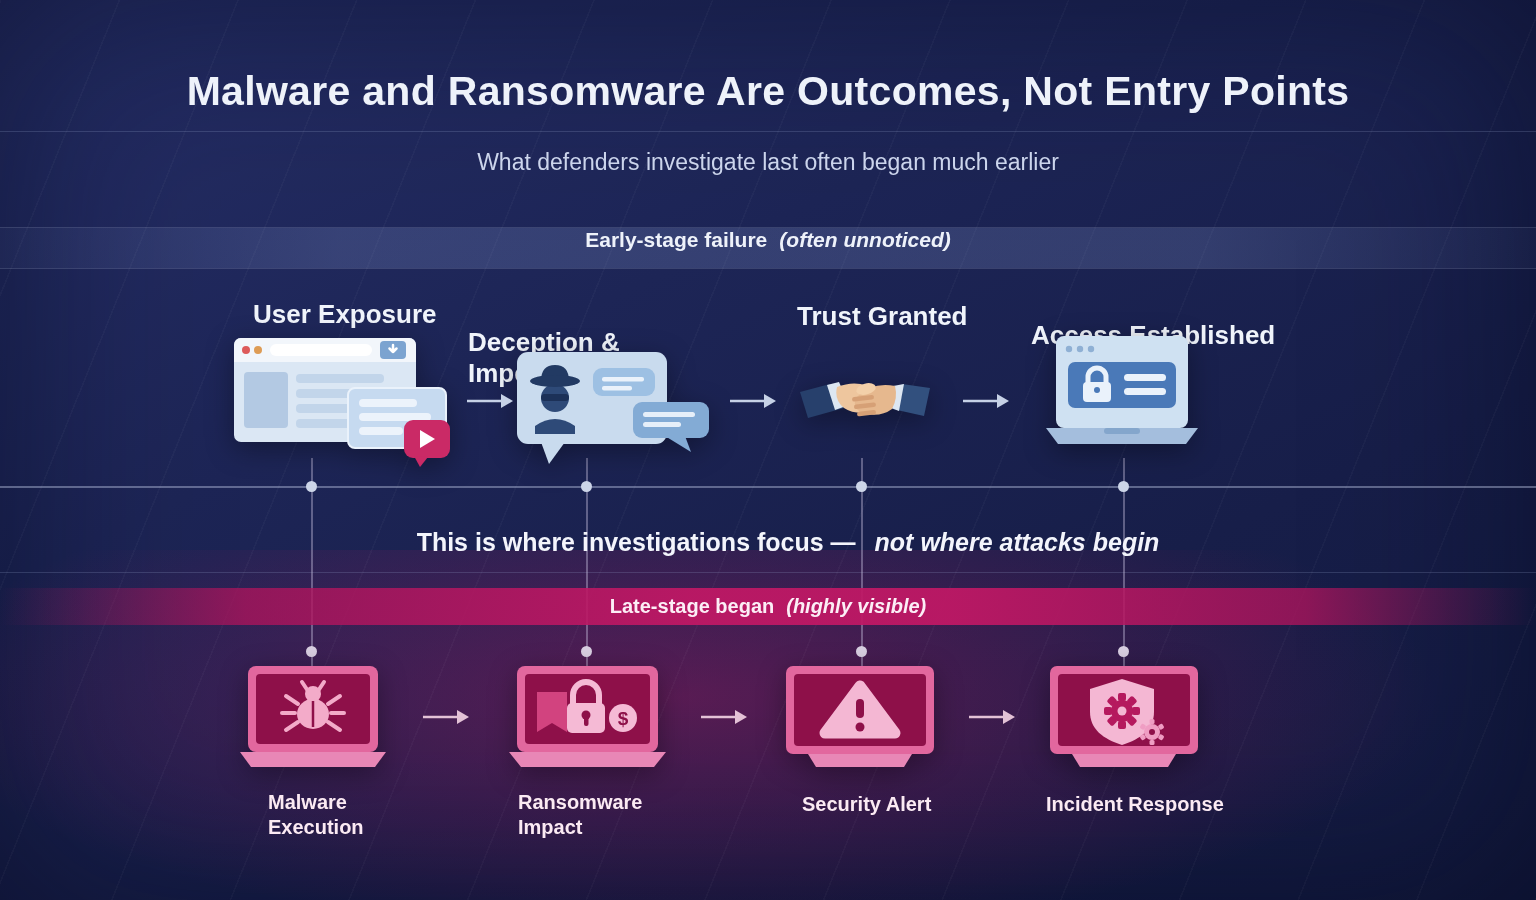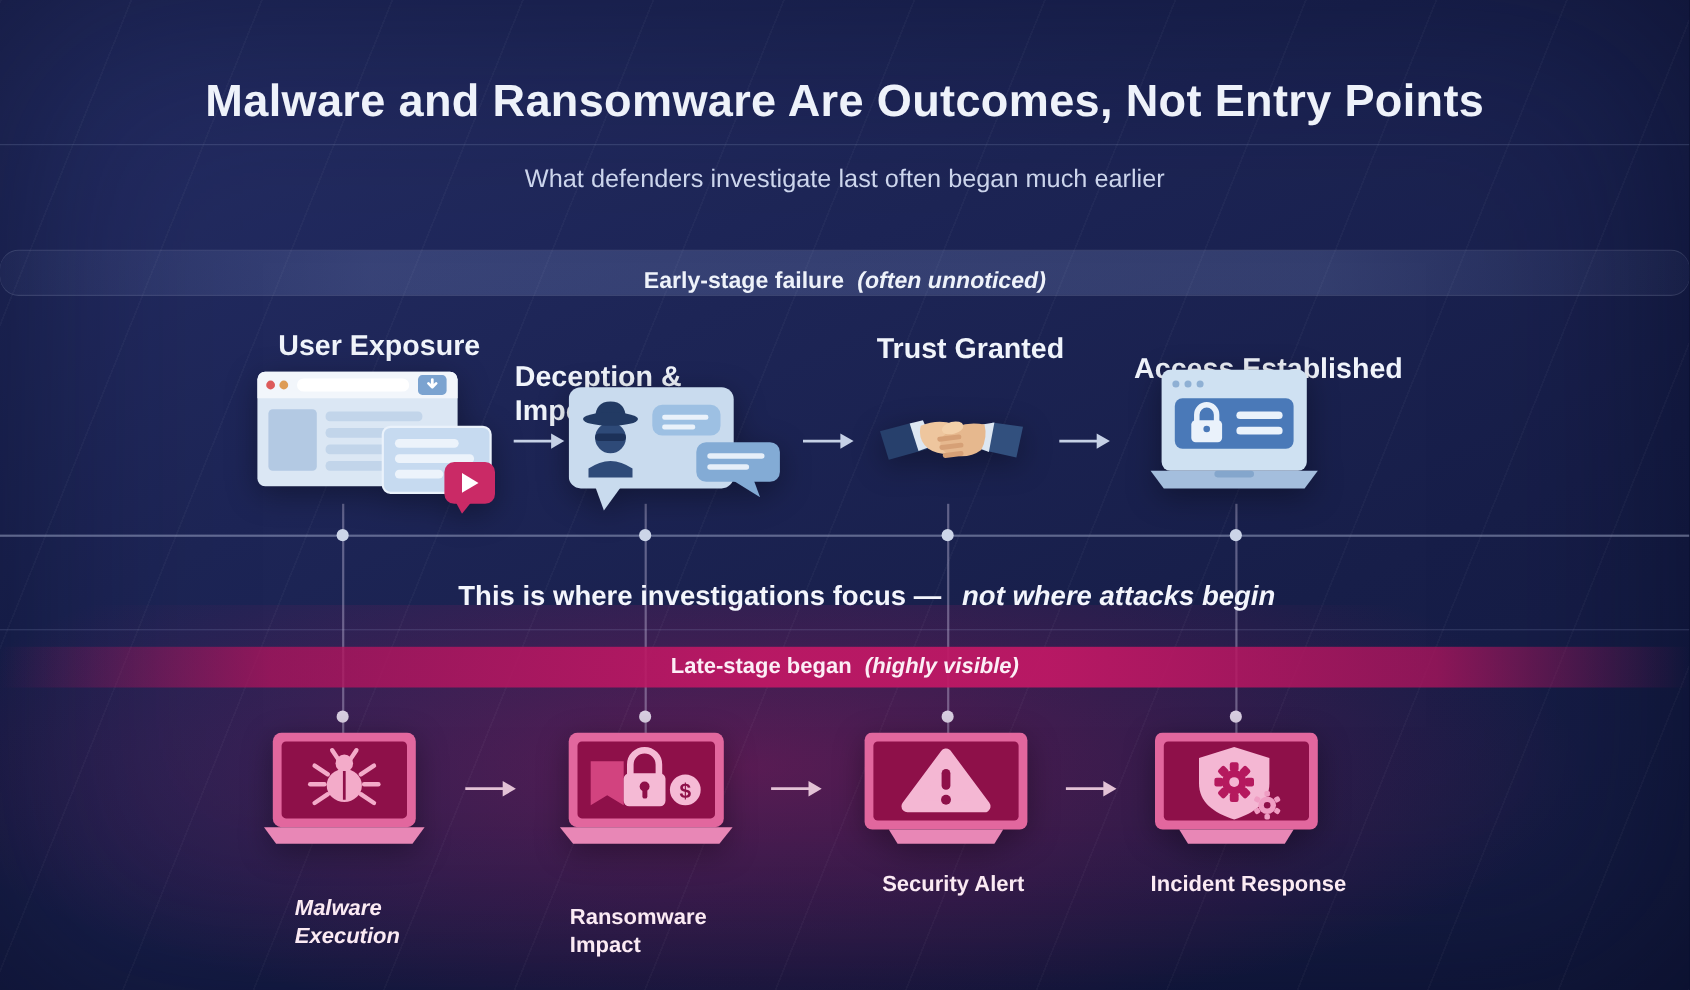--- a/index.html
+++ b/index.html
@@ -15,24 +15,24 @@
     background:radial-gradient(ellipse 62% 85% at 44% 42%,rgba(180,24,97,0.42),rgba(180,24,97,0.12) 58%,transparent 80%);}
   .hline{position:absolute;left:0;width:100%;height:1px;background:rgba(165,180,220,0.20);}
   .hl-title{top:131px;} .hl-mid{top:572px;}
 
   .title{position:absolute;top:68px;left:0;width:100%;text-align:center;
     font-size:41px;font-weight:bold;color:#eef2fa;letter-spacing:0.3px;}
   .subtitle{position:absolute;top:149px;left:0;width:100%;text-align:center;
     font-size:23px;color:#ccd5ec;}
 
   .band-early{position:absolute;top:228px;left:0;width:100%;height:40px;
-    display:flex;align-items:flex-end;justify-content:center;
+    display:flex;align-items:flex-start;justify-content:center;
     font-size:21px;font-weight:bold;color:#eef2fa;
     background:linear-gradient(90deg,rgba(140,160,215,0.05),rgba(140,160,215,0.22) 22%,rgba(140,160,215,0.22) 78%,rgba(140,160,215,0.05));
-    box-shadow:0 1px 0 rgba(200,212,240,0.18),0 -1px 0 rgba(200,212,240,0.18);border-radius:17px;}
+    box-shadow:0 1px 0 rgba(200,212,240,0.18),0 -1px 0 rgba(200,212,240,0.18);}
   .band-late{position:absolute;top:588px;left:0;width:100%;height:37px;
     display:flex;align-items:center;justify-content:center;
     font-size:20px;font-weight:bold;color:#fceef6;
     background:linear-gradient(90deg,rgba(156,18,84,0) 0%,rgba(172,20,92,0.78) 16%,rgba(191,24,101,0.94) 45%,rgba(191,24,101,0.94) 62%,rgba(172,20,92,0.78) 85%,rgba(156,18,84,0) 100%);}
   .band-early em,.band-late em,.midline em{font-style:italic;margin-left:12px;}
 
   .stage-label{position:absolute;font-size:26px;font-weight:bold;color:#f0f4fb;line-height:1.18;}
   .pos-e1{left:253px;top:299px;} .pos-e2{left:468px;top:299px;width:165px;margin-top:28px;}
   .pos-e3{left:797px;top:301px;} .pos-e4{left:1031px;top:299px;margin-top:21px;}
 
@@ -51,21 +51,21 @@
   .connector{position:absolute;width:2px;top:458px;height:212px;background:rgba(202,196,224,0.40);}
   .c1{left:311px;} .c2{left:586px;} .c3{left:861px;} .c4{left:1123px;}
   .node{position:absolute;width:11px;height:11px;border-radius:50%;background:#ccd5e8;}
   .n-top{top:481px;} .n-mid{top:646px;background:#d9cfe2;}
   .nx1{left:306px;} .nx2{left:581px;} .nx3{left:856px;} .nx4{left:1118px;}
 
   .midline{position:absolute;top:528px;left:0;width:100%;text-align:center;
     font-size:25px;font-weight:bold;color:#f3f5fc;padding-left:20px;}
 
   .late-label{position:absolute;font-size:20px;font-weight:bold;color:#fbeaf3;line-height:1.25;}
-  .pos-l1{left:268px;top:814px;width:115px;font-style:italic;} .pos-l2{left:518px;top:790px;width:135px;margin-top:32px;}
+  .pos-l1{left:268px;top:790px;width:115px;} .pos-l2{left:518px;top:790px;width:135px;}
   .pos-l3{left:802px;top:792px;} .pos-l4{left:1046px;top:792px;}
 </style>
 </head>
 <body>
 
 <div class="canvas">
 
   <div class="glow-late"></div>
   <div class="streaks"></div>
   <div class="hline hl-title"></div>

